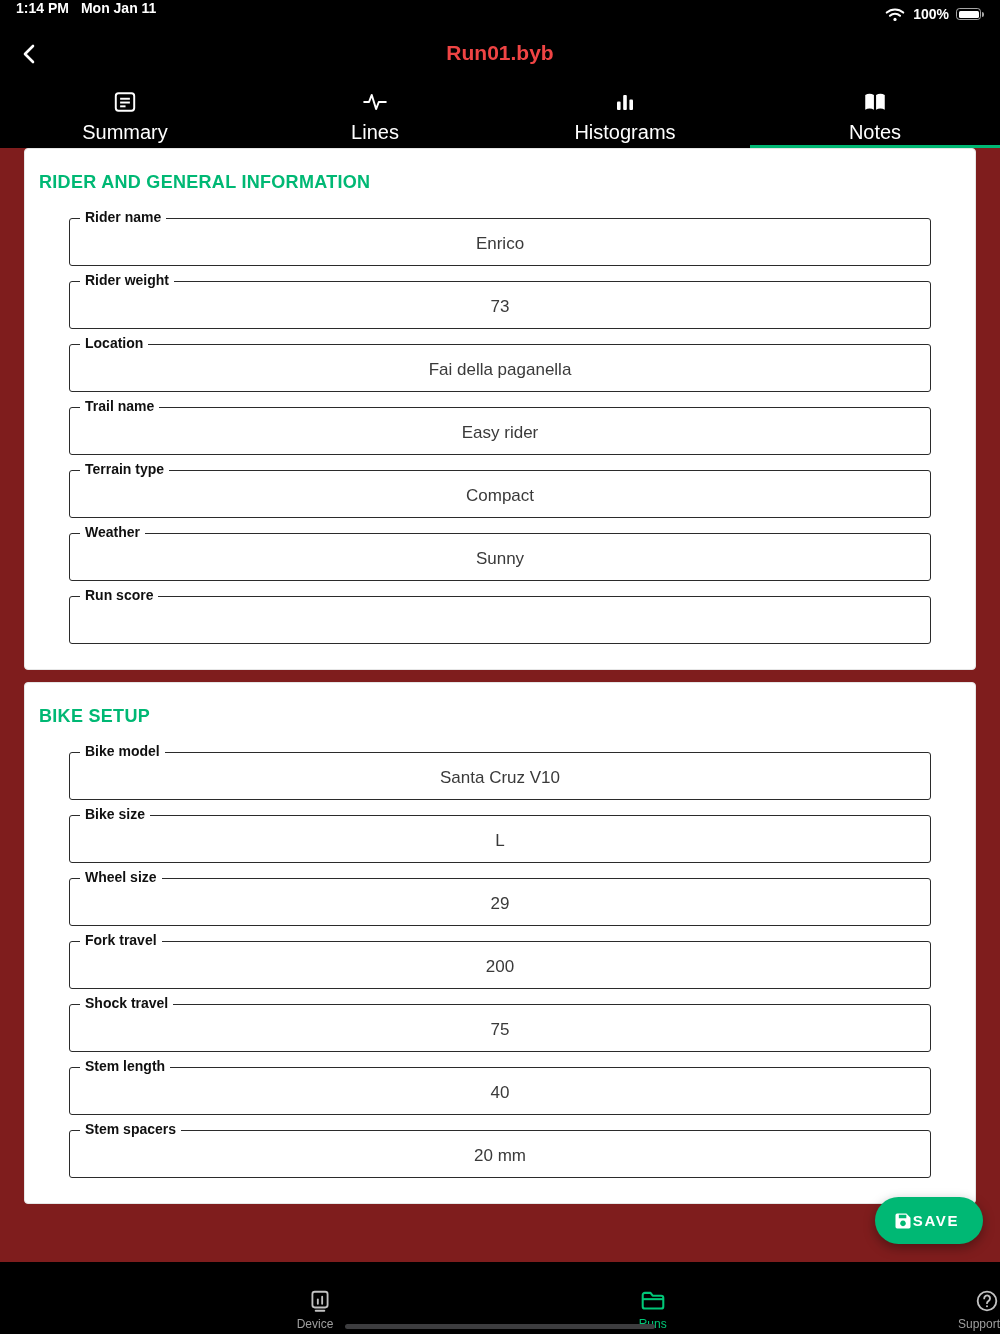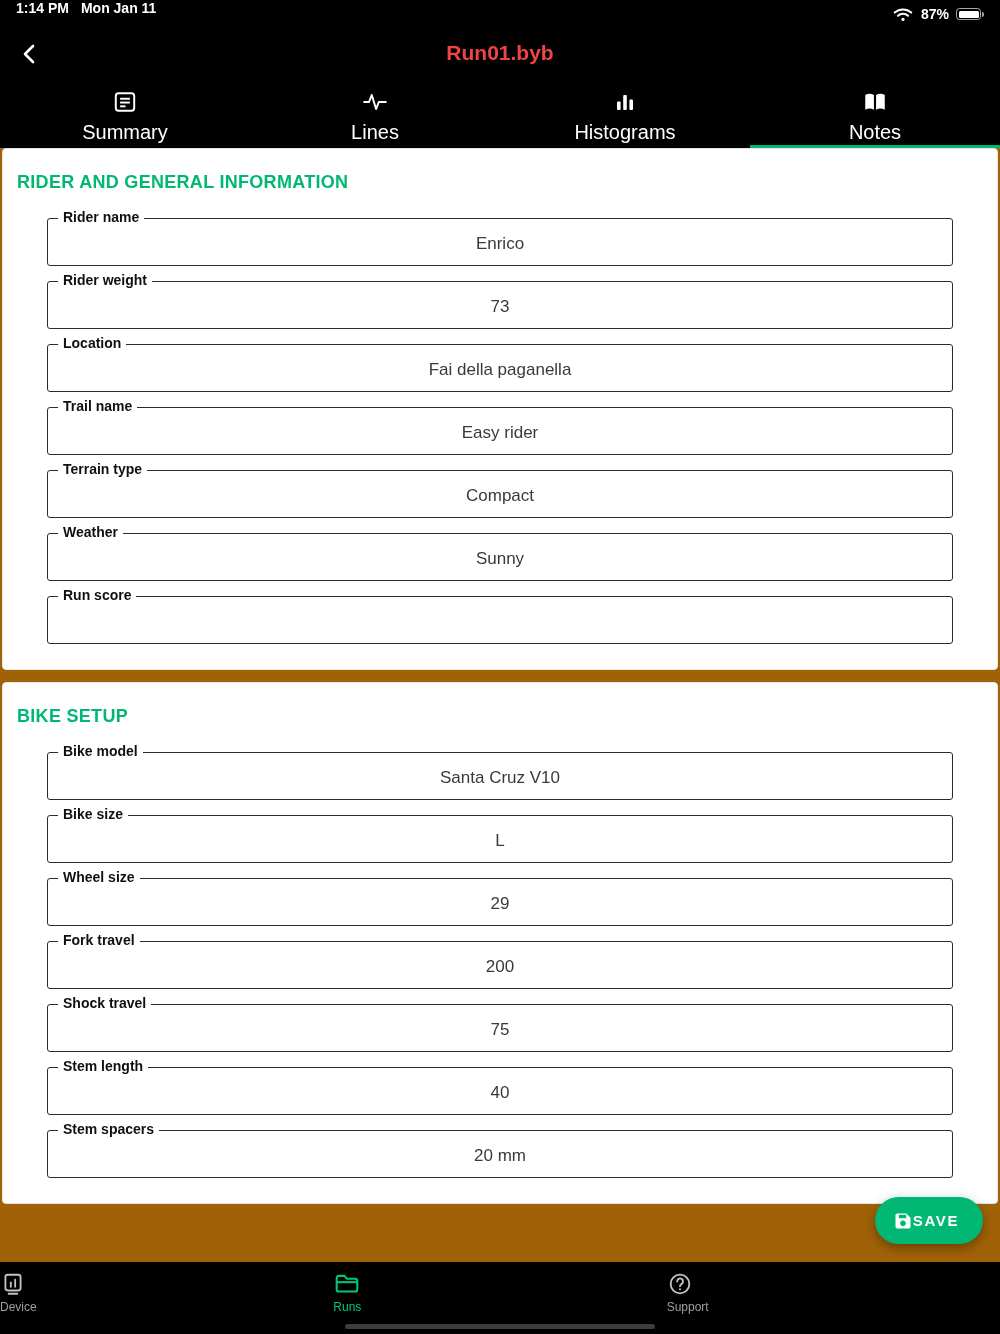--- a/index.html
+++ b/index.html
@@ -20,37 +20,37 @@
   .back-btn { position:absolute; left:12px; top:50%; transform:translateY(-50%); width:36px; height:36px; display:flex; align-items:center; justify-content:center; cursor:pointer; }
   .page-title { text-align:center; line-height:50px; color:#ef4444; font-size:21px; font-weight:700; }
 
   .tabbar { display:flex; height:68px; }
   .tab { position:relative; flex:1; display:flex; flex-direction:column; align-items:center; padding-top:8px; color:#fff; cursor:pointer; }
   .tab .ticon { height:28px; display:flex; align-items:center; }
   .tab .tlabel { font-size:20px; margin-top:5px; }
   .tab.active::after { content:""; position:absolute; left:0; right:0; bottom:0; height:3px; background:#00b874; }
 
   
-  .content { position:absolute; top:148px; bottom:72px; left:0; right:0; background:#a16207; overflow:hidden; padding:0 2px; }
+  .content { position:absolute; top:148px; bottom:72px; left:0; right:0; background:#7f1d1d; overflow:hidden; padding:0 24px; }
   .card { background:#fff; border:1px solid #e6e6e6; border-radius:4px; padding-bottom:10px; }
   .card + .card { margin-top:12px; }
   .section-title { color:#00b874; font-size:18px; font-weight:700; letter-spacing:.3px; padding:23px 0 25px 14px; }
   .field { position:relative; margin:0 44px 15px 44px; height:48px; border:1.6px solid #2b2b2b; border-radius:3px; background:#fff; }
   .flabel { position:absolute; top:-9px; left:10px; background:#fff; padding:0 5px; font-size:14px; font-weight:700; color:#101010; line-height:1.1; }
   .fvalue { display:block; text-align:center; line-height:49px; font-size:17px; color:#3a3a3a; }
 
   
   .fab { position:absolute; right:17px; top:1197px; height:47px; padding:0 24px 0 18px; border-radius:24px;
          background:#00b874; color:#fff; display:flex; align-items:center; gap:0;
          font-size:15px; font-weight:700; letter-spacing:1.6px; box-shadow:0 4px 12px rgba(0,0,0,.35);
          cursor:pointer; z-index:6; border:none; }
 
   
   .bottomnav { position:absolute; bottom:0; left:0; right:0; height:72px; background:#000; display:flex; z-index:5; }
-  .nav-item { flex:1; display:flex; flex-direction:column; align-items:flex-start; padding-top:9px; gap:3px; color:#c2c2c2; cursor:pointer; }
+  .nav-item { flex:1; display:flex; flex-direction:column; align-items:flex-end; padding-top:26px; gap:3px; color:#c2c2c2; cursor:pointer; }
   .nav-item .nlabel { font-size:12px; color:#9f9f9f; }
   .nav-item.active { color:#00c878; }
   .nav-item.active .nlabel { color:#00c878; }
   .home-indicator { position:absolute; bottom:5px; left:50%; transform:translateX(-50%); width:310px; height:5px; border-radius:3px; background:#3d3d3f; z-index:7; cursor:grab; }
 
   svg { display:block; }
 </style>
 </head>
 <body>
 
@@ -64,21 +64,21 @@
         <span>Mon Jan 11</span>
       </div>
       <div class="sb-right">
         <span>
           <svg width="22" height="15" viewBox="0 0 20 14" fill="none" stroke="#fff" stroke-width="1.9" stroke-linecap="round">
             <path d="M2.3 5.2 a11.5 11.5 0 0 1 15.4 0"></path>
             <path d="M5.3 8.2 a7 7 0 0 1 9.4 0"></path>
             <circle cx="10" cy="11.6" r="1.5" fill="#fff" stroke="none"></circle>
           </svg>
         </span>
-        <span>87%</span>
+        <span>100%</span>
         <span style="display:flex;align-items:center">
           <span class="batt">
               <span class="batt-fill"></span>
             </span>
             <span class="batt-nub"></span>
         </span>
       </div>
     </div>
 
     <div class="titlebar">

